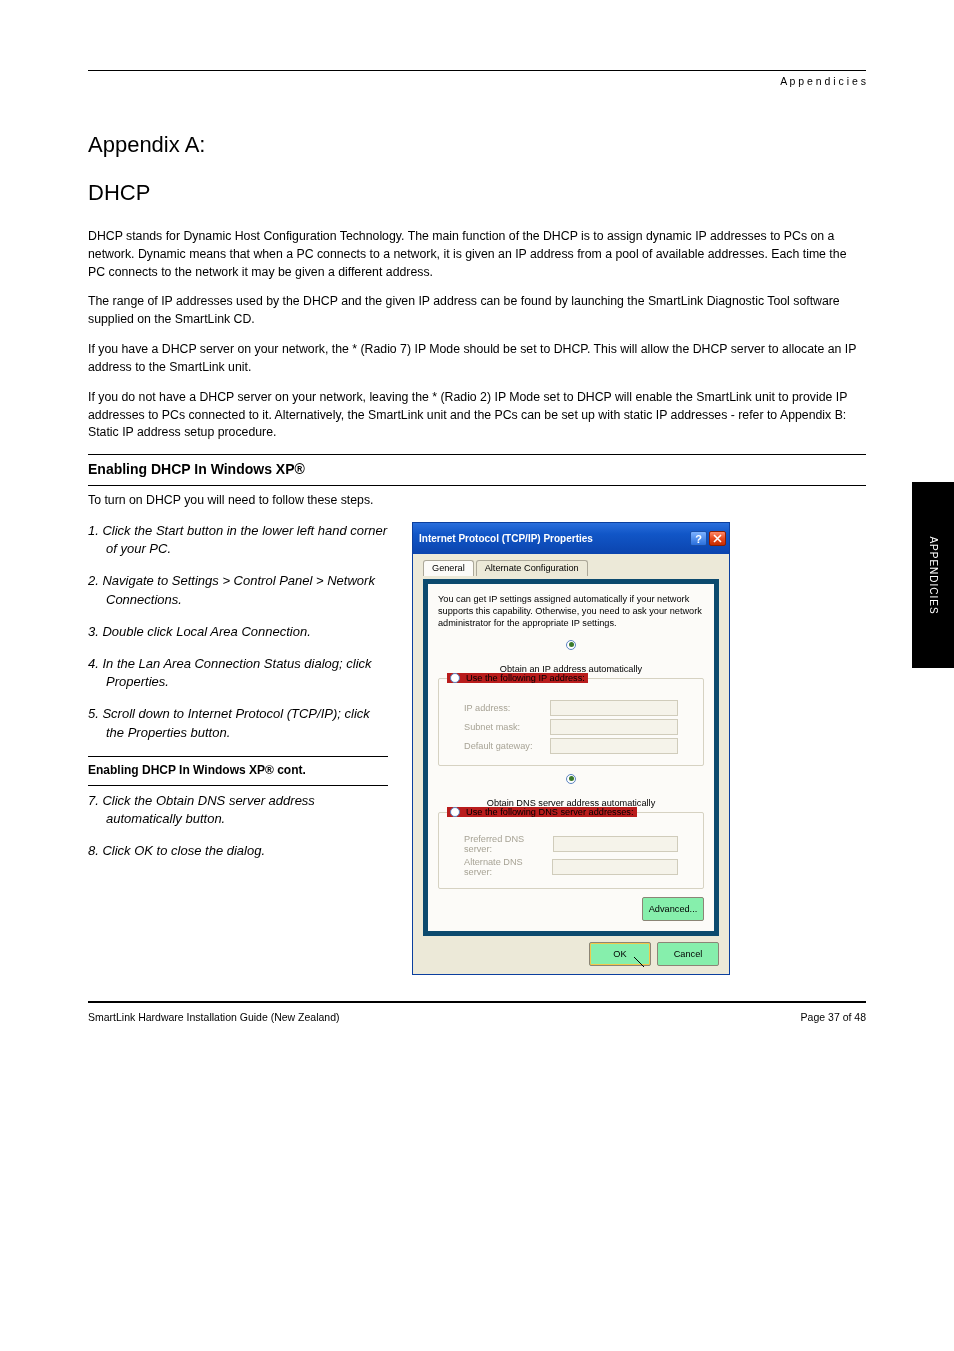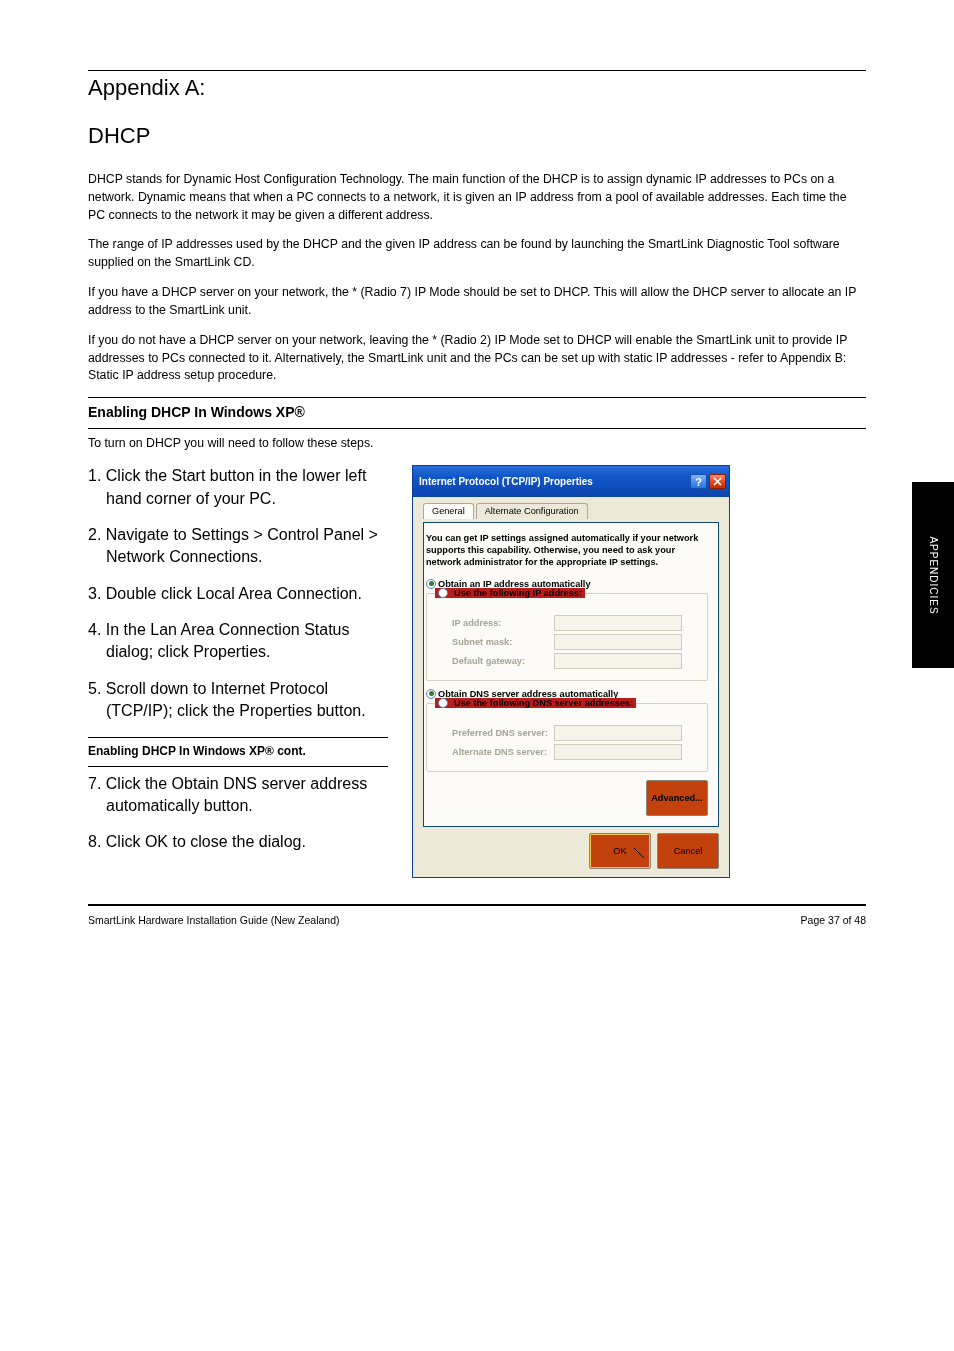--- a/index.html
+++ b/index.html
@@ -72,25 +72,26 @@
     white-space: nowrap;
   }
   .two-col {
     display: flex;
     gap: 24px;
     align-items: flex-start;
     margin-top: 6px;
   }
   .left-col { flex: 0 0 300px; }
   .left-col .step {
-    font-size: 16px;
+    font-size: 13px;
     line-height: 1.4;
     margin-bottom: 14px;
     padding-left: 18px;
     text-indent: -18px;
+    font-style: italic;
   }
   .thin-rule {
     border-top: 0.8px solid #000;
     margin: 8px 0 6px 0;
   }
 
   
   .dialog {
     width: 318px;
     border: 1px solid #0b3f9e;
@@ -134,29 +135,28 @@
     border:1px solid #aca899;
     border-bottom:none;
     background:#ece9d8;
     padding:2px 8px 3px 8px;
     border-radius:3px 3px 0 0;
     font-size:9.2px;
     position:relative;
   }
   .tab.active { background:#fcfbf8; z-index:2; }
   .tab-panel {
-    border:1px solid #0c4a6e;
+    border:5px solid #0c4a6e;
     background:#fcfbf8;
-    padding:10px 10px 10px 2px;
+    padding:10px 10px 10px 10px;
     margin-top:-1px;
-    font-weight:bold;
   }
   .desc { margin-bottom:10px; line-height:1.3; }
   .radio-row {
-    display:flex; align-items:center; gap:2px; margin:4px 0;
+    display:flex; align-items:center; gap:14px; margin:4px 0;flex-direction:column;
   }
   .radio {
     width:10px; height:10px; border:1px solid #5b83c1; border-radius:50%;
     background:#fff; display:flex; align-items:center; justify-content:center;
     flex-shrink:0;
   }
   .radio.checked::after {
     content:""; width:5px; height:5px; background:#3a7a2a; border-radius:50%;
   }
   .fieldset {
@@ -184,23 +184,23 @@
   .ip-input {
     width:128px; height:16px;
     background:#f5f3ea;
     border:1px solid #d0ccbb;
     font-size:9px; color:#bcb8a7;
     display:flex; align-items:center; justify-content:center;
     letter-spacing:8px;
   }
   .btn-row { display:flex; justify-content:flex-end; gap:6px; margin-top:6px; }
   .btn {
-    min-width:62px; height:36px;
+    min-width:62px; height:24px;
     border:1px solid #8b8576;
-    background:#c2410c;
+    background:#86efac;
     font-size:9.2px;
     display:flex; align-items:center; justify-content:center;
     border-radius:2px;
   }
   .btn.ok { border:1px solid #8b8576; box-shadow:0 0 0 1px #f2c84a inset; }
   .bottom-rule-heavy {
     border-top:2.5px solid #000;
     margin: 26px 0 8px 0;
   }
   .footer {
@@ -223,20 +223,23 @@
 </head>
 <body>
 
 <div class="side-tab">
   <span class="side-tab-inner">APPENDICIES</span>
 </div>
 
 <div class="page">
 
   <div class="top-rule"></div>
+  <div class="header-line">
+    <span>A p p e n d i c i e s</span>
+  </div>
 
   <div class="h-appendix">Appendix A:</div>
   <div class="h-dhcp">DHCP</div>
 
   <p class="bodytext">DHCP stands for Dynamic Host Configuration Technology. The main function of the DHCP is to assign dynamic IP addresses to PCs on a network. Dynamic means that when a PC connects to a network, it is given an IP address from a pool of available addresses. Each time the PC connects to the network it may be given a different address.</p>
   <p class="bodytext">The range of IP addresses used by the DHCP and the given IP address can be found by launching the SmartLink Diagnostic Tool software supplied on the SmartLink CD.</p>
   <p class="bodytext">If you have a DHCP server on your network, the * (Radio 7) IP Mode should be set to DHCP. This will allow the DHCP server to allocate an IP address to the SmartLink unit.</p>
   <p class="bodytext">If you do not have a DHCP server on your network, leaving the * (Radio 2) IP Mode set to DHCP will enable the SmartLink unit to provide IP addresses to PCs connected to it. Alternatively, the SmartLink unit and the PCs can be set up with static IP addresses - refer to Appendix B: Static IP address setup procedure.</p>
 
   <div class="section-rule"></div>

